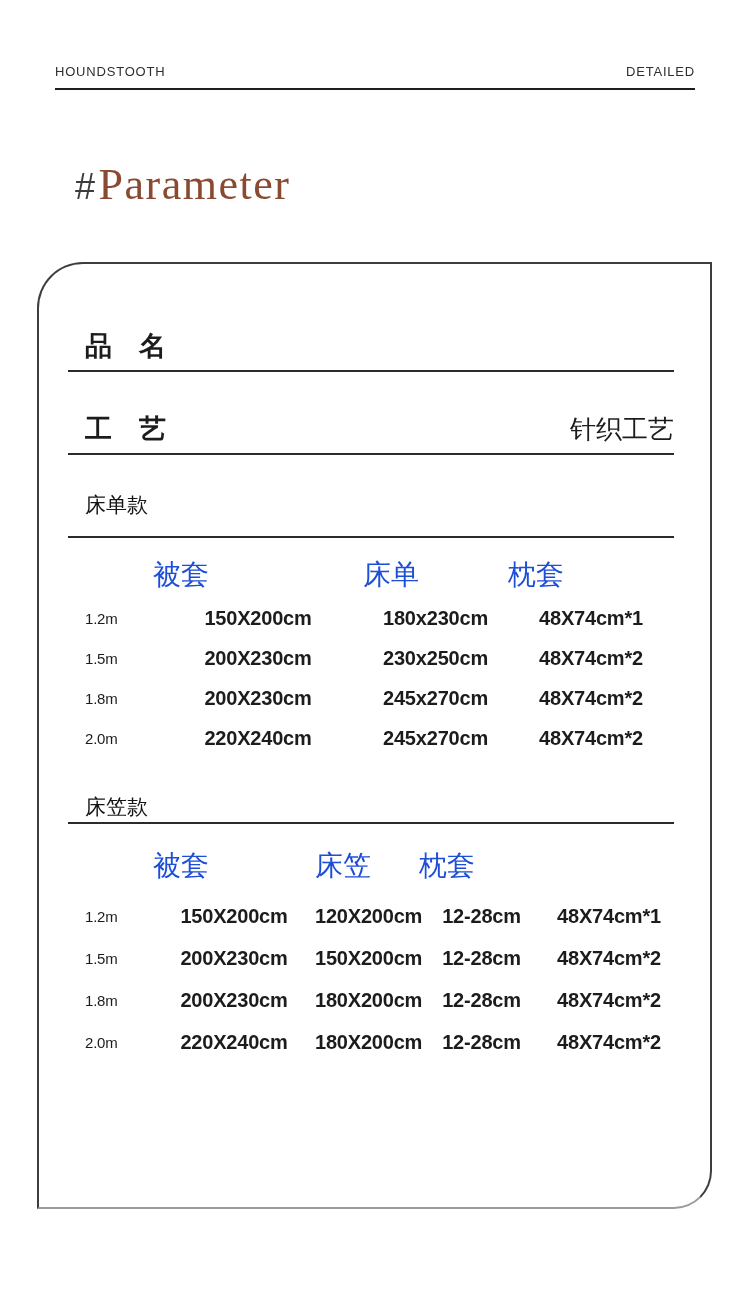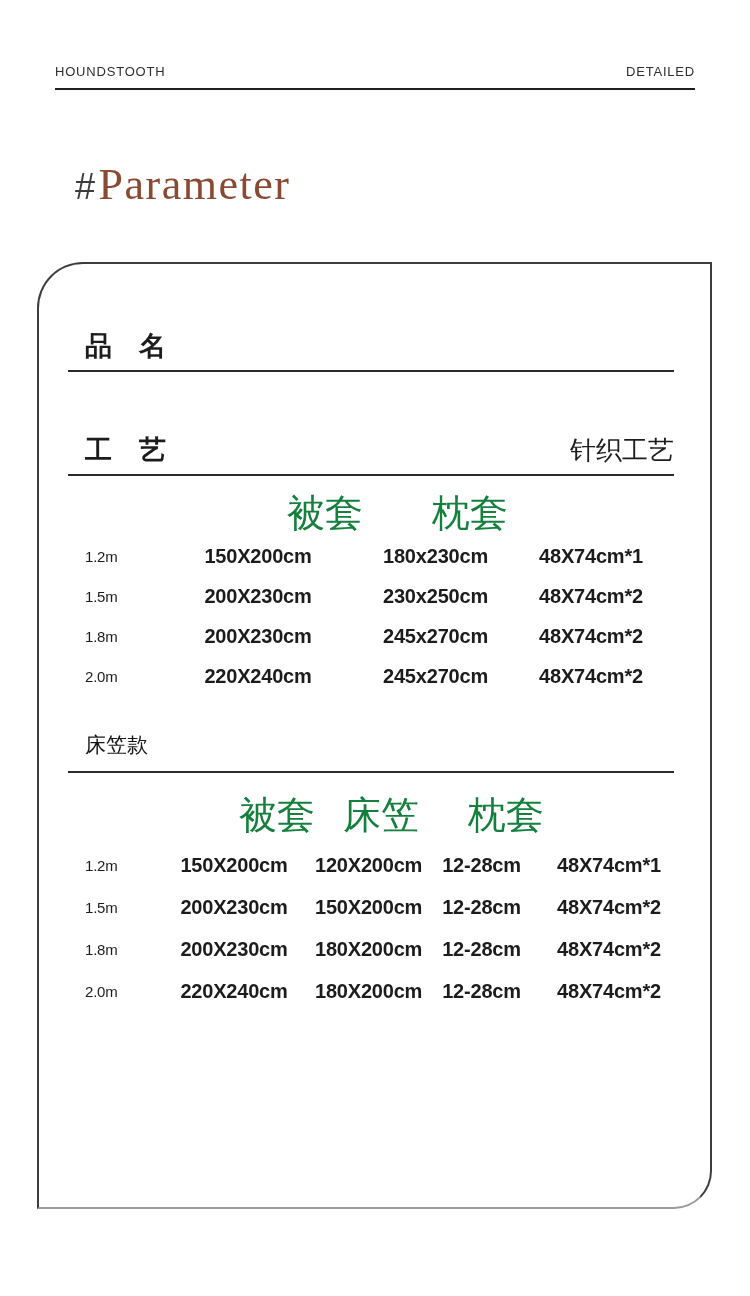--- a/index.html
+++ b/index.html
@@ -39,46 +39,46 @@
     border-bottom-color:#9b9b9b;
     border-radius:46px 0 38px 0;
     padding:0 36px 0 29px;
   }
   .kv-row{
     display:flex;justify-content:space-between;align-items:baseline;
     border-bottom:2px solid #2b2b2b;
     padding-bottom:8px;
   }
   .kv-row.first{margin-top:66px;}
-  .kv-row.second{margin-top:62px;}
+  .kv-row.second{margin-top:41px;}
   .kv-label{
     font-size:27px;font-weight:700;line-height:32px;margin-left:17px;
     white-space:pre;
   }
   .kv-value{font-size:26px;font-weight:400;line-height:32px;}
   .size-heading{
     margin-top:28px;margin-left:17px;
     font-size:27px;font-weight:700;line-height:32px;
     white-space:pre;
   }
   .section-head{
     border-bottom:2px solid #2b2b2b;
     padding:0 0 18px 17px;
     font-size:21px;line-height:26px;font-weight:400;color:#141414;
   }
   .section-head.sh1{margin-top:37px;}
-  .section-head.sh2{margin-top:36px;padding-bottom:13px;}
+  .section-head.sh2{margin-top:36px;padding-bottom:2px;}
   
   .trow{display:grid;align-items:center;}
   .t1 .trow{grid-template-columns:85px 210px 145px 1fr;}
   .t2 .trow{grid-template-columns:85px 162px 104px 125px 1fr;}
   .thead{line-height:34px;margin-top:20px;}
   .t2 .thead{margin-top:25px;}
   .th{
-    text-align:right;font-size:38px;font-weight:400;color:#15803d;
+    text-align:left;font-size:28px;font-weight:400;color:#1d4ed8;
   }
   .t1 .drow{height:40px;}
   .t2 .drow{height:42px;}
   .t1 .drow.firstrow{margin-top:6px;}
   .t2 .drow.firstrow{margin-top:12px;}
   .tsize{
     padding-left:17px;font-size:15px;font-weight:400;letter-spacing:-.2px;
   }
   .tval{
     text-align:center;font-size:20px;font-weight:700;letter-spacing:-.2px;
@@ -101,25 +101,27 @@
     <div class="kv-row first">
       <span class="kv-label">品　名</span>
     </div>
 
     <div class="kv-row second">
       <span class="kv-label">工　艺</span>
       <span class="kv-value">针织工艺</span>
     </div>
 
 
+    <div class="section-head sh1">床单款</div>
 
     <div class="t1">
       <div class="trow thead">
         <span class="tsize"></span>
         <span class="th">被套</span>
+        <span class="th">床单</span>
         <span class="th">枕套</span>
       </div>
       <div class="trow drow firstrow">
         <span class="tsize">1.2m</span>
         <span class="tval">150X200cm</span>
         <span class="tval">180x230cm</span>
         <span class="tval">48X74cm*1</span>
       </div>
       <div class="trow drow">
         <span class="tsize">1.5m</span>

